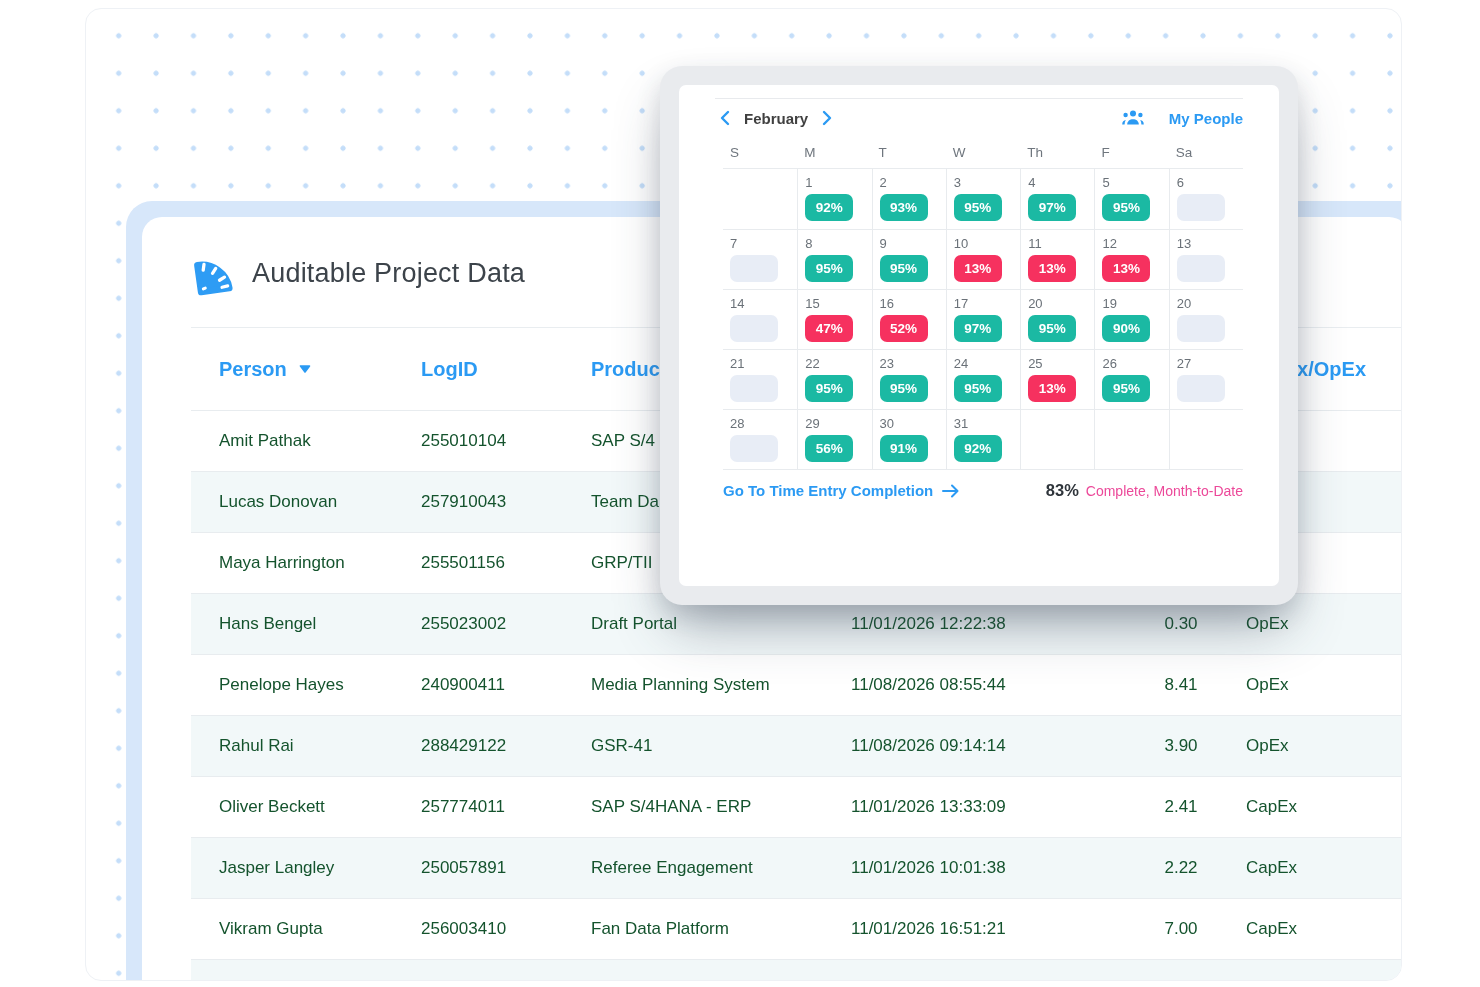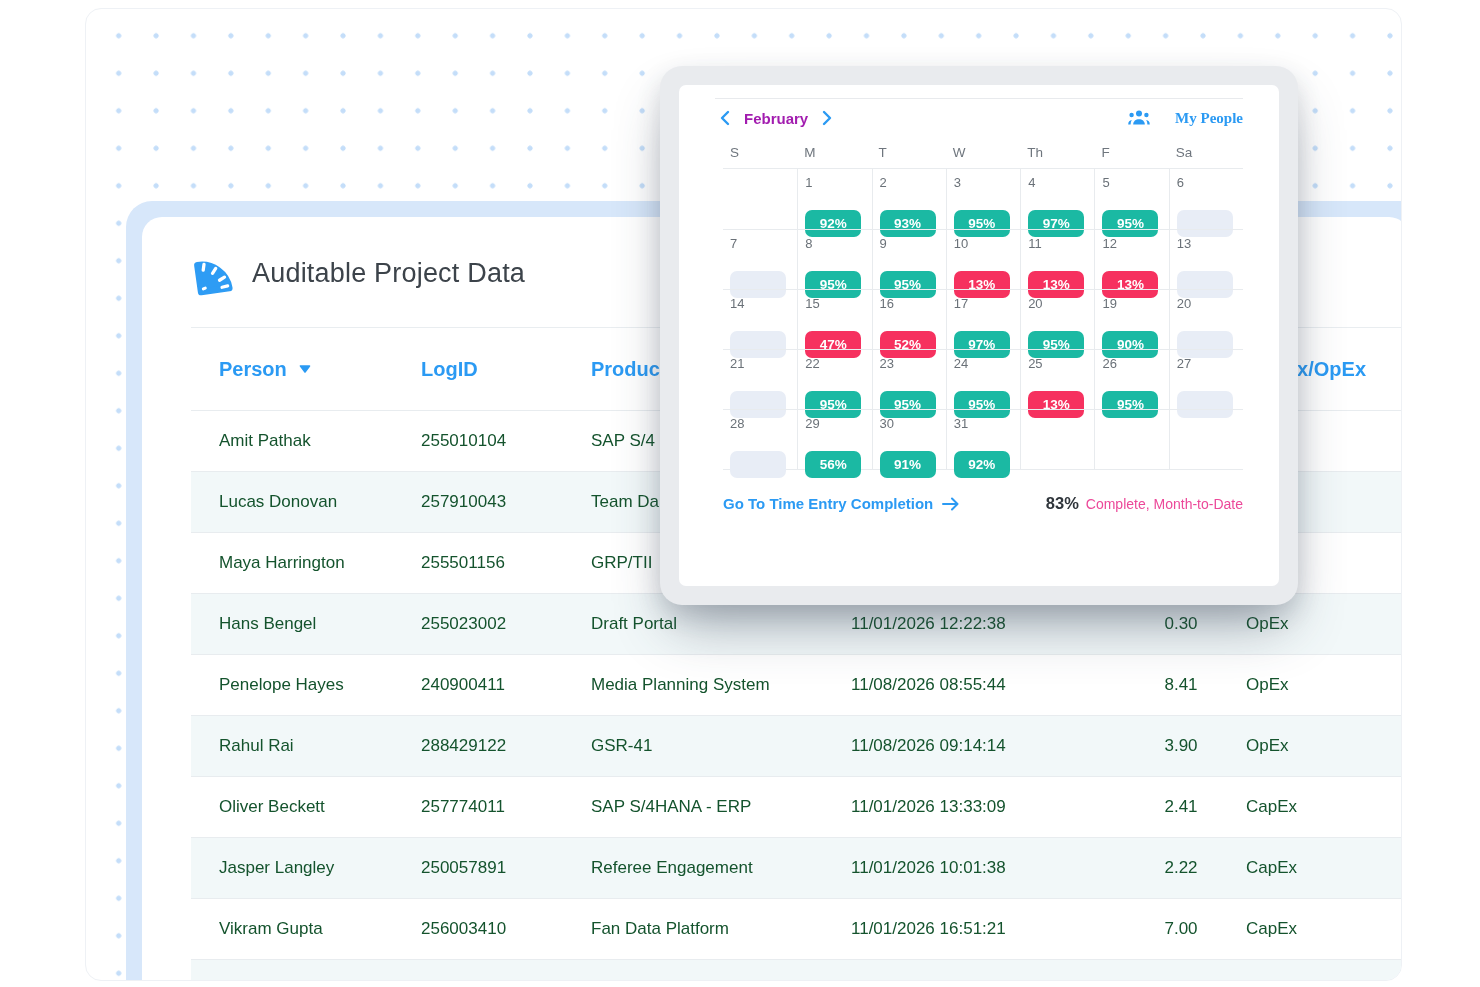--- a/index.html
+++ b/index.html
@@ -62,45 +62,45 @@
     box-shadow:0 30px 55px -12px rgba(50,62,80,.42),0 10px 24px rgba(50,62,80,.16);
   }
   .modal-inner{
     position:absolute;inset:19px;background:#fff;border-radius:7px;
     box-sizing:border-box;padding:0 36px;overflow:hidden;
   }
   .modal-title{margin:30px 0 0 0;font-size:17px;font-weight:700;color:#2f363c;}
   .modal-divider{height:0;border-top:1px solid #e8eaed;margin-top:13px;}
   .nav-row{height:38px;display:flex;align-items:center;}
   .chev-btn{background:none;border:none;padding:2px 4px;cursor:pointer;display:flex;align-items:center;}
-  .month-label{font-size:15px;font-weight:700;color:#a21caf;margin:0 10px;}
-  .my-people{margin-left:auto;display:flex;align-items:center;gap:25px;background:none;border:none;cursor:pointer;padding:0;font-family:Liberation Serif, serif;}
+  .month-label{font-size:15px;font-weight:700;color:#404040;margin:0 10px;}
+  .my-people{margin-left:auto;display:flex;align-items:center;gap:25px;background:none;border:none;cursor:pointer;padding:0;}
   .my-people span{font-size:15px;font-weight:700;color:var(--accent);}
   
   .cal{padding-left:8px;}
   .cal-head{display:grid;grid-template-columns:repeat(7,1fr);height:31px;align-items:center;}
   .cal-head span{font-size:13.5px;color:#6f767e;padding-left:7px;}
   .cal-grid{
     display:grid;grid-template-columns:repeat(7,1fr);
     border-top:1px solid #e8ebee;border-bottom:1px solid #e8ebee;
   }
   .cal-cell{height:60px;box-sizing:border-box;padding:5px 0 0 7px;}
   .cal-cell.bl{border-left:1px solid #e8ebee;}
   .cal-cell.bt{border-top:1px solid #e8ebee;}
   .day-num{font-size:13px;color:#6a7178;height:17px;line-height:17px;}
   .pill{
-    margin-top:19px;width:56px;height:27px;border-radius:7px;
+    margin-top:3px;width:48px;height:27px;border-radius:7px;
     display:flex;align-items:center;justify-content:center;
     font-size:13.5px;font-weight:700;color:#fff;cursor:pointer;
   }
   .pill.good{background:var(--good);}
   .pill.bad{background:var(--bad);}
   .pill.empty{background:var(--empty);cursor:default;}
   
-  .modal-footer{margin-top:24px;display:flex;align-items:center;padding-left:8px;}
+  .modal-footer{margin-top:11px;display:flex;align-items:center;padding-left:8px;}
   .footer-link{
     display:flex;align-items:center;gap:9px;background:none;border:none;padding:0;cursor:pointer;
     font-size:15px;font-weight:700;color:var(--accent);font-family:inherit;
   }
   .completion{margin-left:auto;display:flex;align-items:baseline;gap:7px;}
   .completion b{font-size:16.5px;color:#2f353b;}
   .completion span{font-size:14px;color:#ec4899;}
 </style>
 </head>
 <body>

